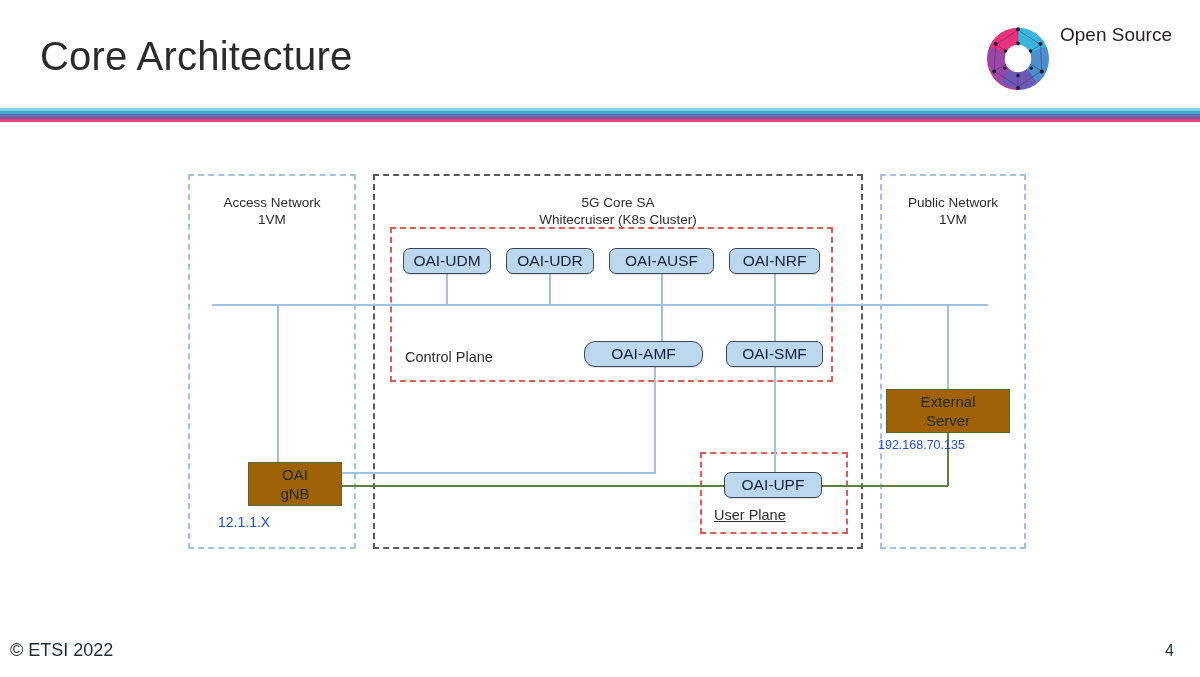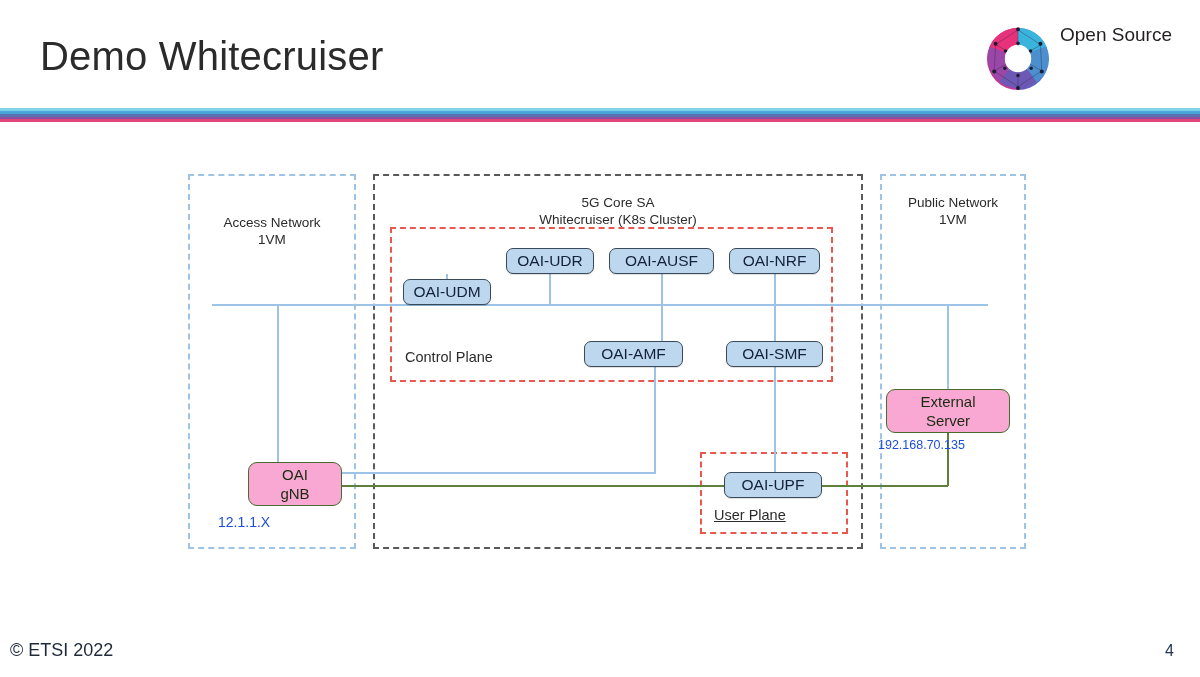--- a/index.html
+++ b/index.html
@@ -76,21 +76,21 @@
     border:2px dashed #e8584f;
   }
 
   .group-label{
     position:absolute;
     font-size:13.5px;color:#2b2b2b;
     text-align:center;line-height:17px;
     font-family:"Liberation Sans", sans-serif;
     white-space:pre-line;
   }
-  .label-access{left:188px;top:72px;width:168px;margin-top:20px;}
+  .label-access{left:188px;top:72px;width:168px;}
   .label-core{left:373px;top:72px;width:490px;}
   .label-public{left:880px;top:72px;width:146px;}
   .label-control{left:405px;top:227px;width:140px;text-align:left;font-size:14.5px;}
   .label-user{left:714px;top:385px;width:120px;text-align:left;font-size:14.5px;text-decoration:underline;}
 
   
   .node{
     position:absolute;box-sizing:border-box;
     display:flex;align-items:center;justify-content:center;
     text-align:center;
@@ -100,33 +100,33 @@
   .node-blue{
     background:#bdd7ee;
     border:1.4px solid #3b4a5a;
     border-radius:7px;
     color:#14213b;
     font-size:15.5px;
     height:26px;
     box-shadow:0 1px 0 rgba(0,0,0,0.12);
   }
   .node-green{
-    background:#f9a8d4;
+    background:#a16207;
     border:1.6px solid #4a6b2f;
-    border-radius:9px;
+    border-radius:0;
     color:#1b2b0f;
     font-size:15px;
     line-height:19px;
   }
 
-  #n-udm{left:403px;top:126px;width:88px;margin-top:31px;}
+  #n-udm{left:403px;top:126px;width:88px;}
   #n-udr{left:506px;top:126px;width:88px;}
   #n-ausf{left:609px;top:126px;width:105px;}
   #n-nrf{left:729px;top:126px;width:91px;}
-  #n-amf{left:584px;top:219px;width:99px;}
+  #n-amf{left:584px;top:219px;width:119px;border-radius:11px;}
   #n-smf{left:726px;top:219px;width:97px;}
   #n-upf{left:724px;top:350px;width:98px;}
 
   #n-gnb{left:232px;top:340px;width:94px;height:44px;flex-direction:column;margin-left:16px;}
   #n-ext{left:886px;top:267px;width:124px;height:44px;flex-direction:column;}
 
   .node-sub{
     position:absolute;
     font-size:12.5px;color:#1d4ed8;text-align:left;
     font-family:"Liberation Sans", sans-serif;
@@ -149,21 +149,21 @@
   #page-number{
     position:absolute;right:26px;top:20px;
     font-size:16px;color:#1f3552;
     font-family:"Liberation Sans", sans-serif;
   }
 </style>
 </head>
 <body>
 
 <div id="header">
-  <div id="page-title">Demo Whitecruiser</div>
+  <div id="page-title">Core Architecture</div>
 
   <div id="logo">
     <div id="logo-mark">
       <svg viewBox="0 0 100 100" width="66" height="66">
         <defs>
           <linearGradient id="g1" x1="0" y1="0" x2="1" y2="1">
             <stop offset="0%" stop-color="#e8317b"></stop>
               <stop offset="100%" stop-color="#b83a9c"></stop>
           </linearGradient>
           <linearGradient id="g2" x1="0" y1="1" x2="1" y2="0">

